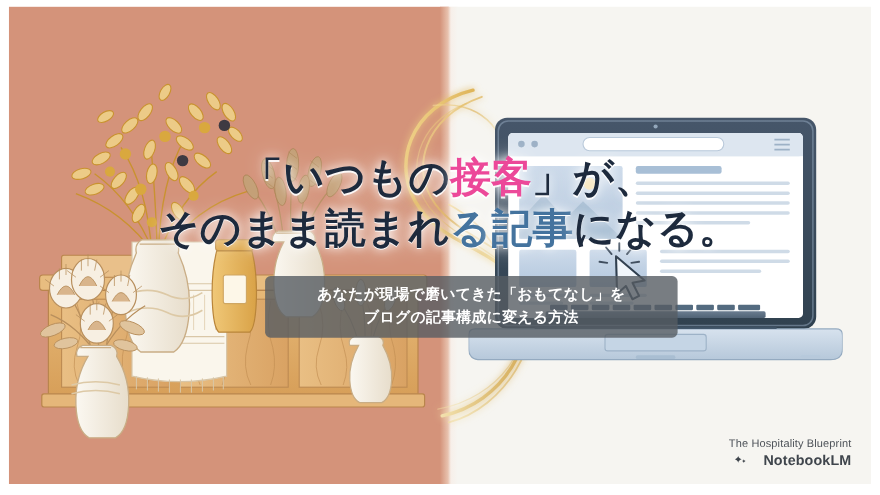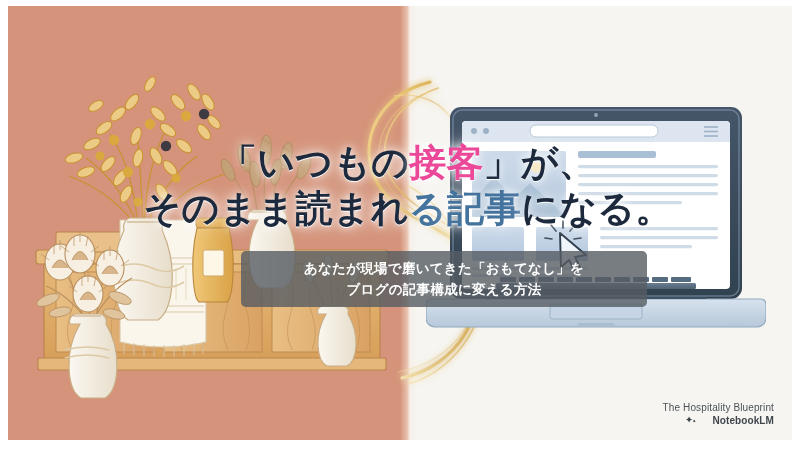--- a/index.html
+++ b/index.html
@@ -31,33 +31,33 @@
             line-height:1.0;letter-spacing:.01em;}
   .hl-line{display:block;white-space:nowrap;}
   .hl1{font-size:37px;color:#1d2a3d;
        text-shadow:0 0 9px rgba(255,255,255,.95),0 0 18px rgba(255,255,255,.85),0 1px 0 rgba(255,255,255,.9);}
   .hl2{font-size:37px;color:#1d2a3d;margin-top:9px;
        text-shadow:0 0 9px rgba(255,255,255,.95),0 0 18px rgba(255,255,255,.85),0 1px 0 rgba(255,255,255,.9);}
   .g{color:#ec4899;}
   .b{color:#44739e;}
 
   
-  .sub-banner{position:absolute;left:233px;top:245px;width:406px;
+  .sub-banner{position:absolute;left:233px;top:245px;width:375px;
               background:rgba(86,92,99,.80);border-radius:5px;
               padding:7px 0 8px 0;text-align:center;}
   .sub-line{display:block;color:#ffffff;font-weight:700;font-size:13.5px;
             line-height:1.52;letter-spacing:.02em;
             font-family:"DejaVu Sans","Liberation Sans",sans-serif;white-space:nowrap;}
 
   
   .brand{position:absolute;right:18px;bottom:14px;text-align:right;}
   .brand-title{font-size:10px;color:#4d5258;letter-spacing:.012em;
                font-family:"Liberation Sans",sans-serif;}
   .brand-badge{display:flex;align-items:center;justify-content:flex-end;gap:3px;margin-top:2px;}
-  .brand-badge-text{font-size:10px;font-weight:700;color:#3f454c;letter-spacing:.01em;margin-left:12px;}
+  .brand-badge-text{font-size:13px;font-weight:700;color:#3f454c;letter-spacing:.01em;margin-left:12px;}
 </style>
 </head>
 <body>
 
 <div id="slide">
  <div class="frame-inner">
 
   <div class="bg-left"></div>
   <div class="bg-right"></div>
   <div class="bg-seam"></div>

